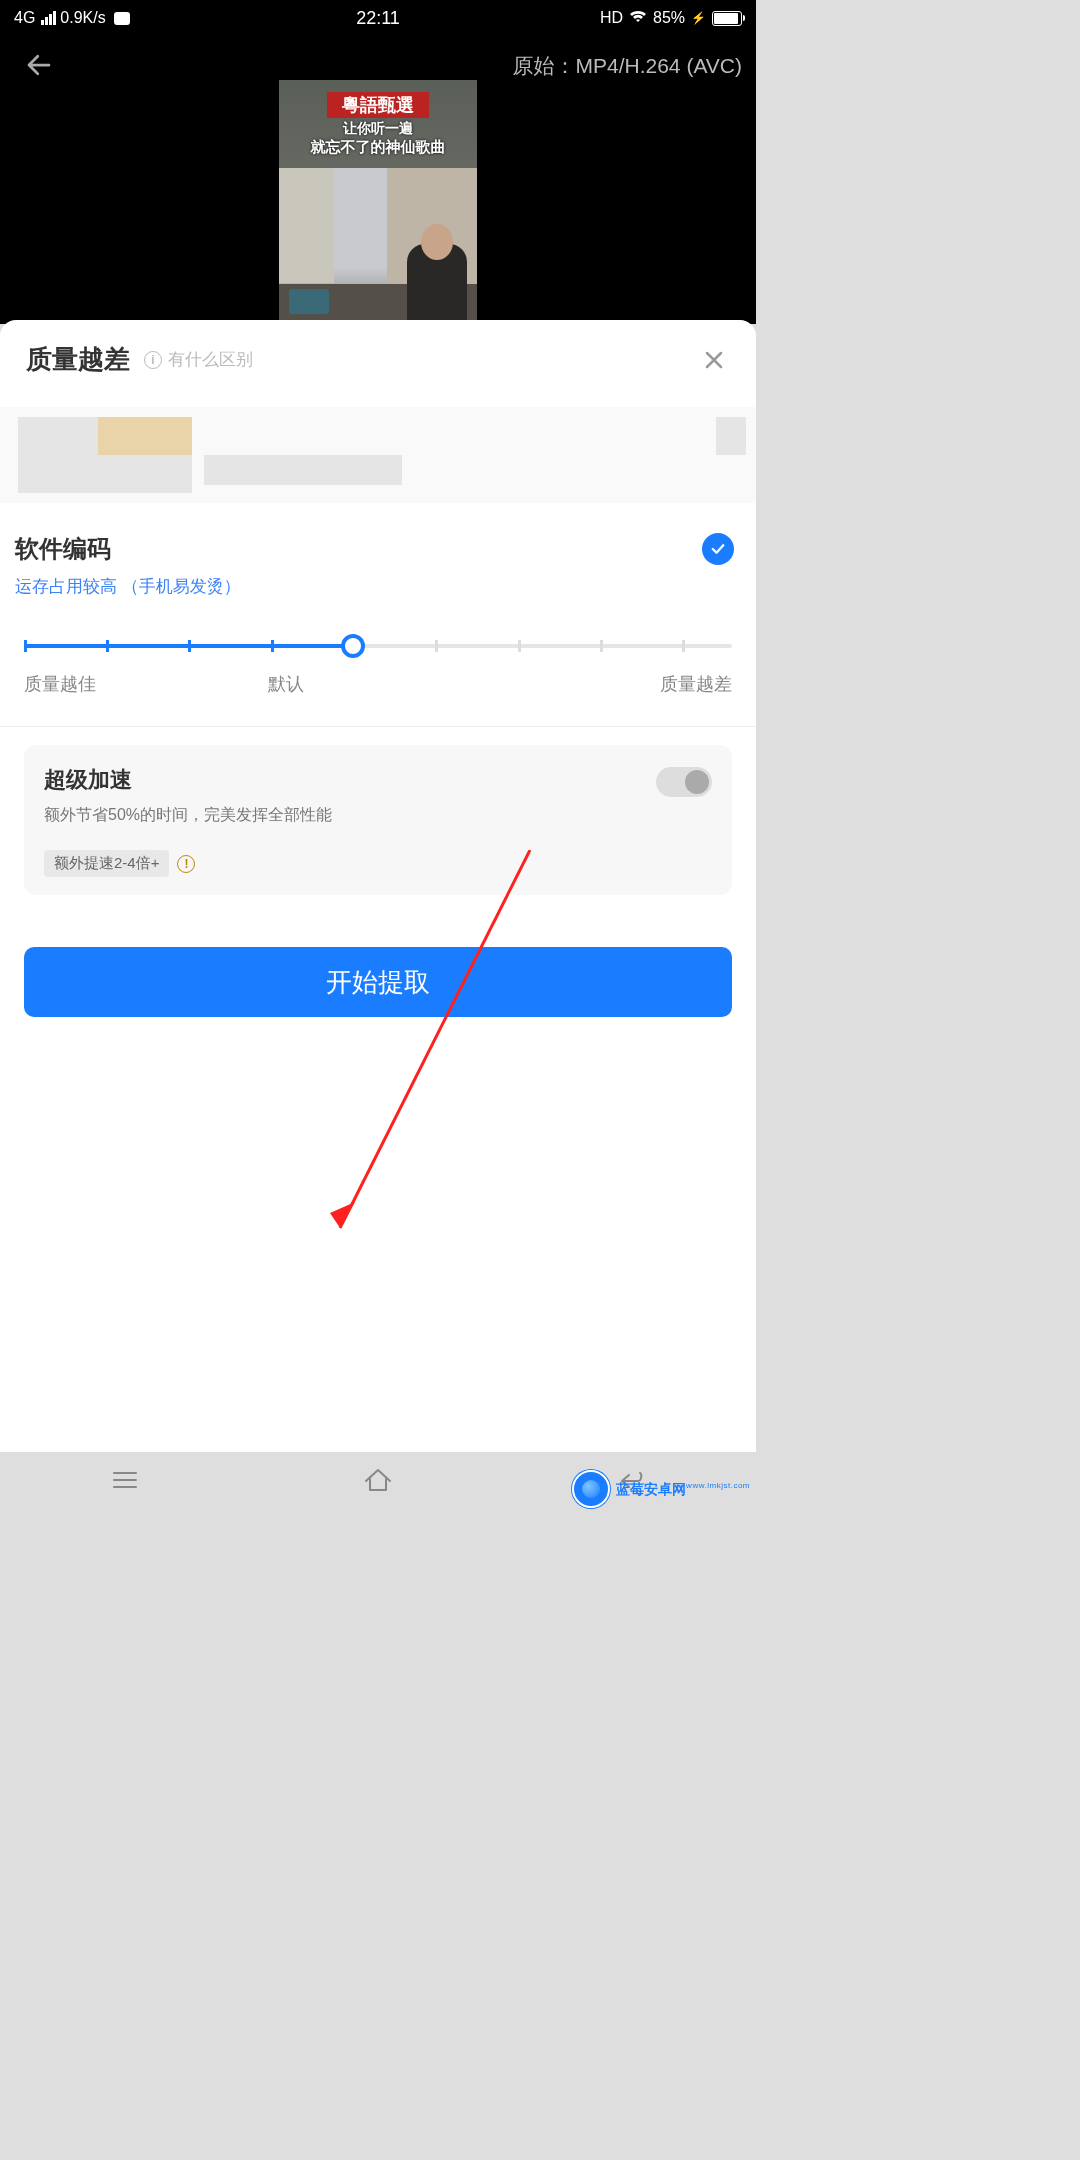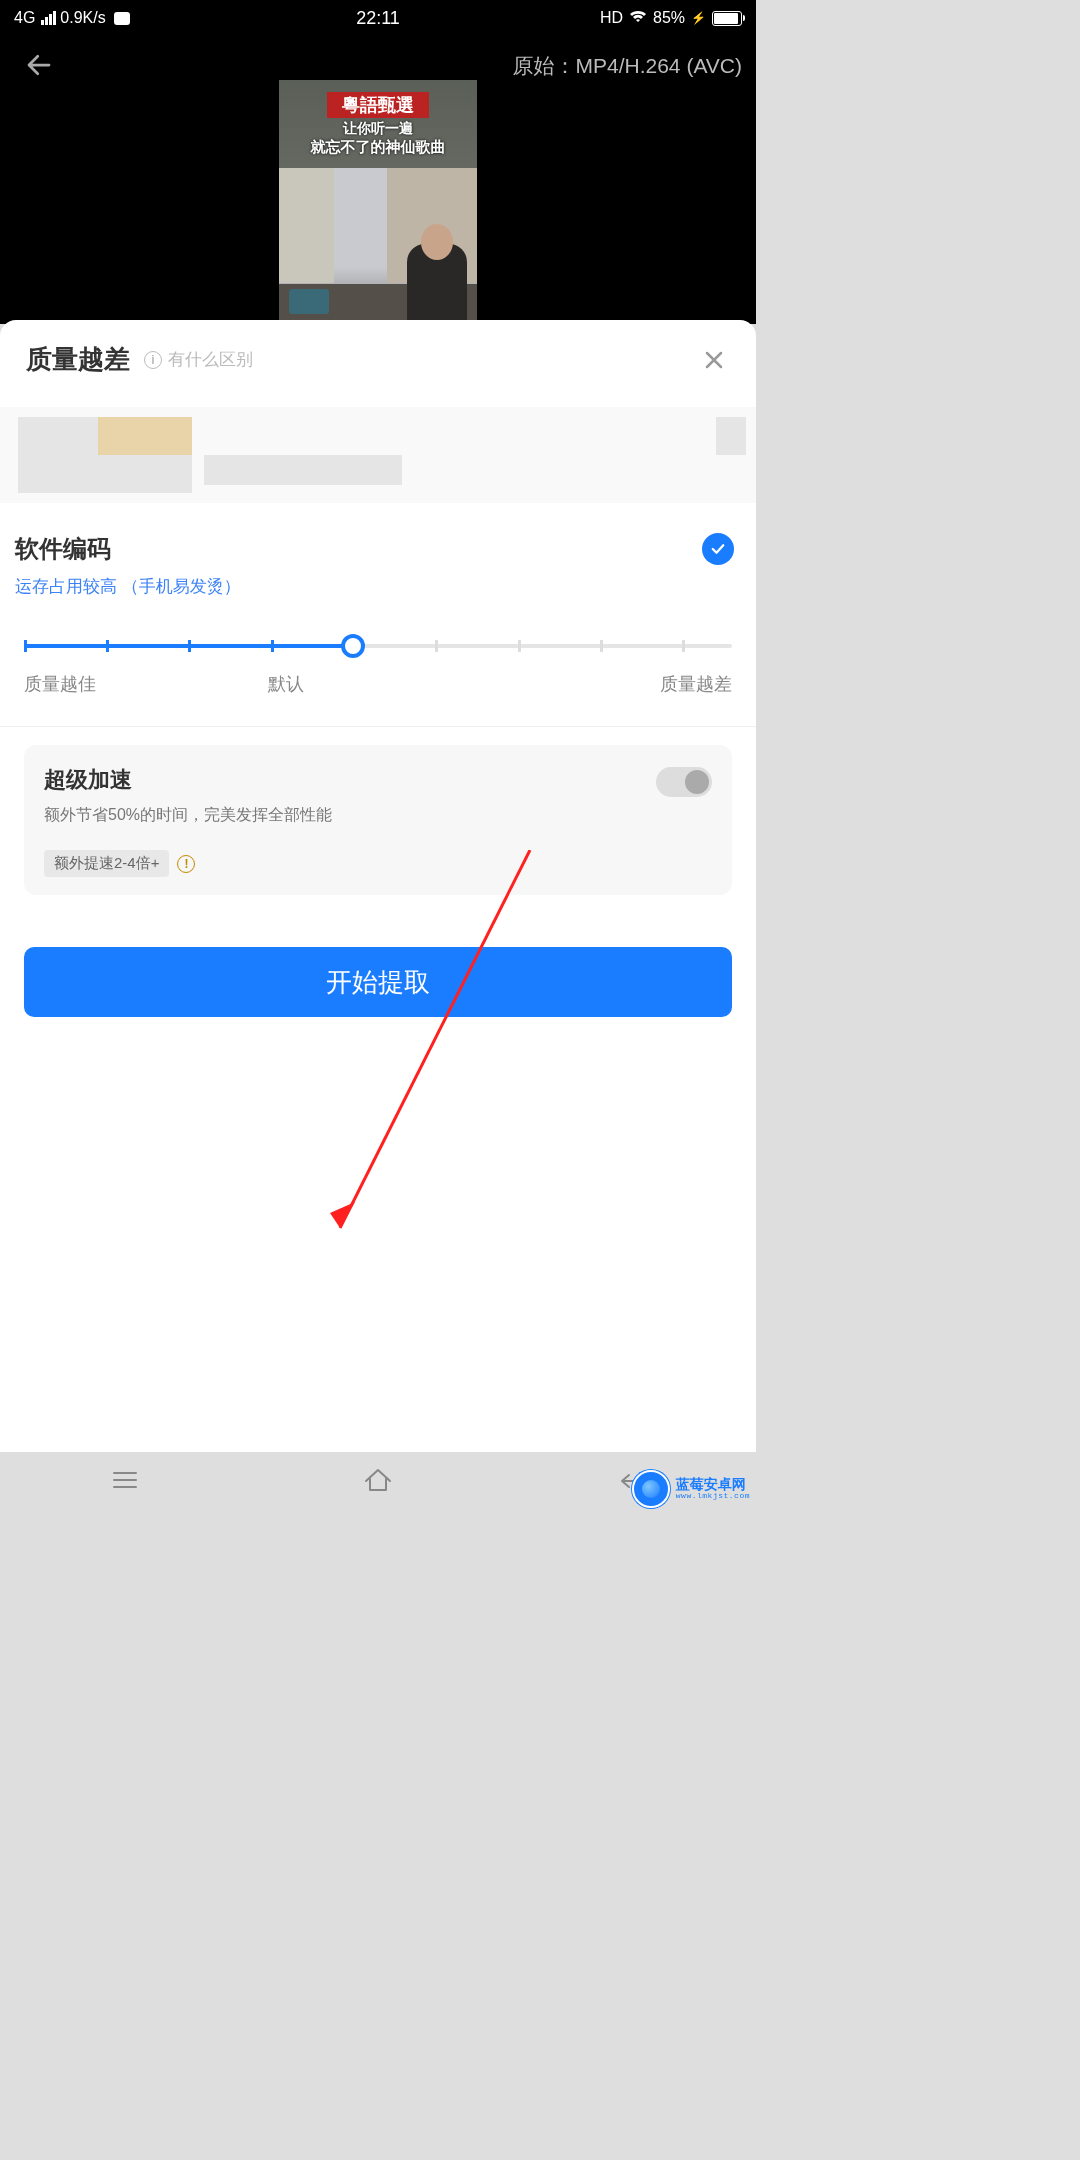--- a/index.html
+++ b/index.html
@@ -325,21 +325,21 @@
     }
     .wm-logo {
       width: 38px; height: 38px;
       background: #1a7dff;
       border-radius: 50%;
       display: flex; align-items: center; justify-content: center;
       border: 2px solid #fff;
       box-shadow: 0 0 0 1px #1a7dff;
     }
     .wm-logo-inner { width: 18px; height: 18px; background: radial-gradient(circle at 35% 35%, #7ec6ff, #1a7dff); border-radius: 50%; }
-    .wm-text { display: flex; flex-direction: column; line-height: 1; font-family: Liberation Mono, monospace; }
+    .wm-text { display: flex; line-height: 1; }
     .wm-text .zh { font-size: 14px; font-weight: 700; color: #1a7dff; }
     .wm-text .en { font-size: 8px; color: #1a7dff; letter-spacing: 0.5px; }
   </style>
 </head>
 <body>
 
 <div class="status-bar">
   <div class="status-left">
     <span>4G</span>
     <span class="signal-bars">

